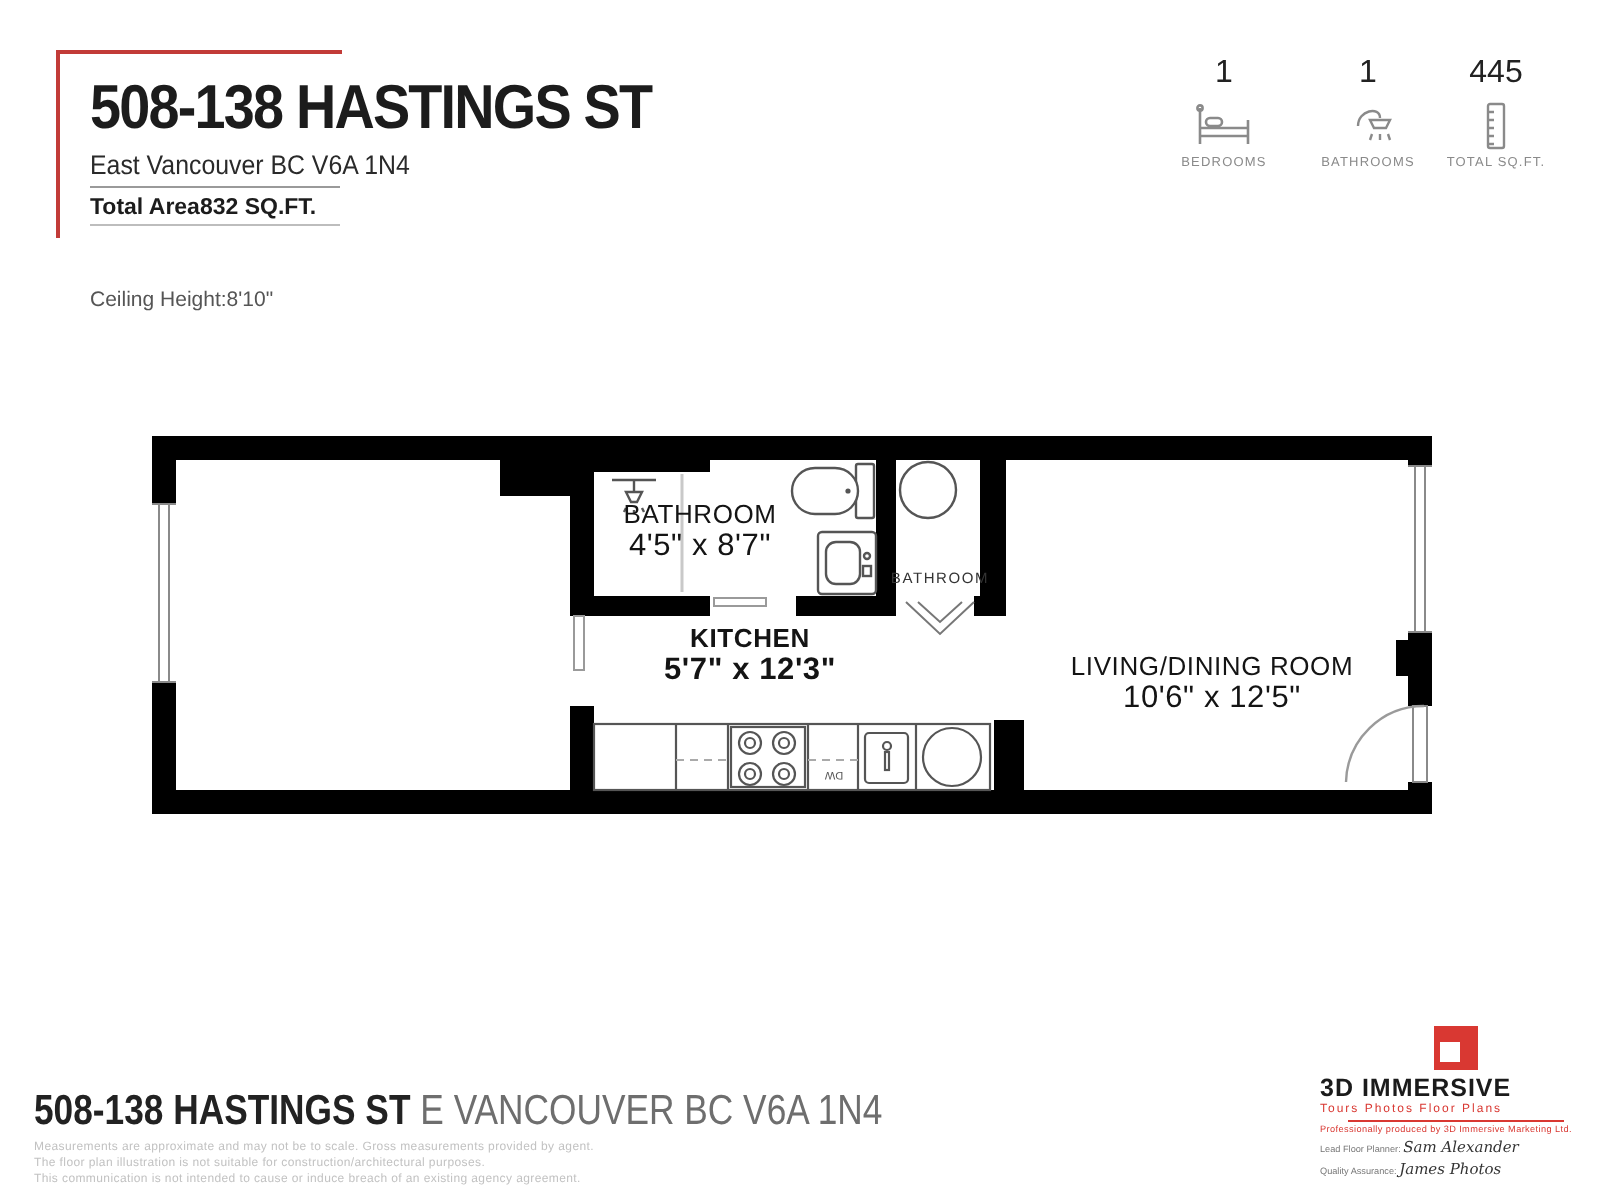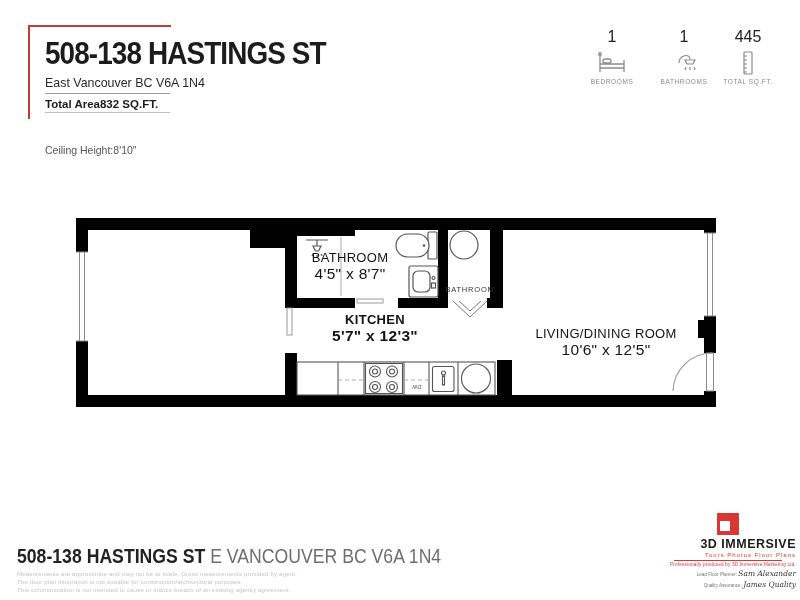--- a/index.html
+++ b/index.html
@@ -26,21 +26,21 @@
   .plan-label{transform:translate(-50%,-50%);text-align:center;white-space:nowrap;color:#141414;}
   .room-name{font-size:13px;letter-spacing:0.3px;}
   .room-dims{font-size:15.5px;letter-spacing:0.3px;}
   .storage-name{font-size:7.5px;letter-spacing:0.8px;color:#333;}
   .dw-label{font-size:5.5px;color:#555;transform:translate(-50%,-50%) rotate(180deg);}
   
   .f-addr{left:17px;top:544px;font-size:21px;white-space:nowrap;transform:scaleX(0.84);transform-origin:0 0;}
   .f-addr .b{font-weight:bold;color:#222;}
   .f-addr .l{color:#6e6e6e;}
   .disc{left:17px;font-size:6px;color:#c2c2c2;letter-spacing:0.2px;white-space:nowrap;}
-  .logo-block{left:660px;top:513px;width:136px;text-align:right;}
+  .logo-block{left:660px;top:513px;width:136px;text-align:left;}
   .logo-sq{position:relative;margin:0 auto;width:22px;height:22px;background:#d93832;}
   .logo-sq .hole{position:absolute;left:3px;top:8px;width:10px;height:10px;background:#fff;}
   .logo-name{margin-top:2px;font-size:12.5px;font-weight:bold;letter-spacing:0.5px;color:#1b1b1b;white-space:nowrap;}
   .logo-tag{margin-top:1px;font-size:6px;letter-spacing:1px;color:#d93832;white-space:nowrap;}
   .logo-rule{margin:2px auto 0 auto;width:108px;height:1px;background:#d93832;}
   .logo-prod{margin-top:1px;font-size:4.6px;color:#d93832;letter-spacing:0.2px;white-space:nowrap;}
   .sig-row{margin-top:2px;font-size:4.6px;color:#777;white-space:nowrap;}
   .sig{font-family:"DejaVu Serif",serif;font-style:italic;font-size:7.5px;color:#333;}
   svg{display:block;}
 </style>
@@ -230,17 +230,17 @@
     <div class="logo-name">3D IMMERSIVE</div>
     <div class="logo-tag">Tours   Photos   Floor Plans</div>
     <div class="logo-rule"></div>
     <div class="logo-prod">Professionally produced by 3D Immersive Marketing Ltd.</div>
     <div class="sig-row">
       <span>Lead Floor Planner:</span>
       <span class="sig">Sam Alexander</span>
     </div>
     <div class="sig-row">
       <span>Quality Assurance:</span>
-      <span class="sig">James Quality</span>
+      <span class="sig">James Photos</span>
     </div>
   </div>
 
 </div>
 
 </body></html>

